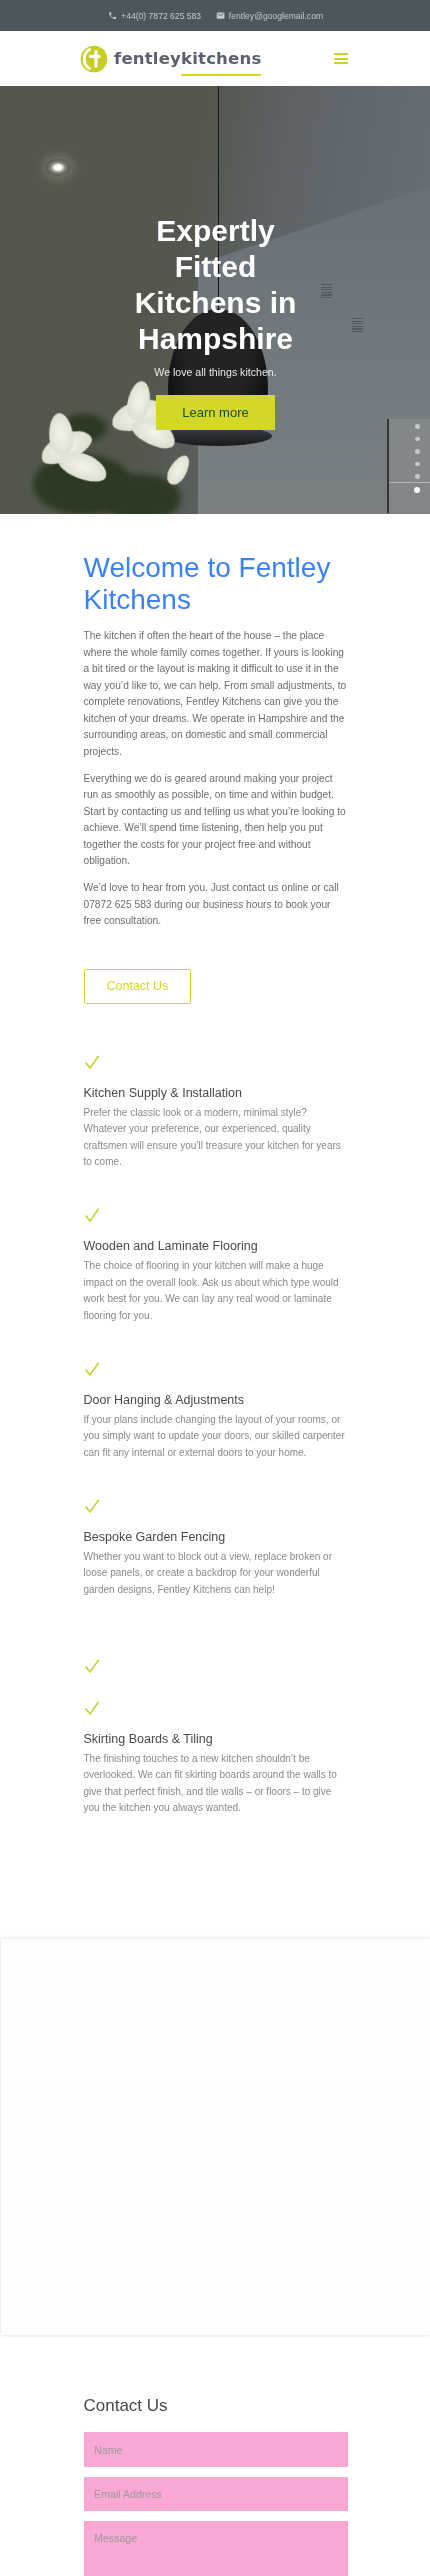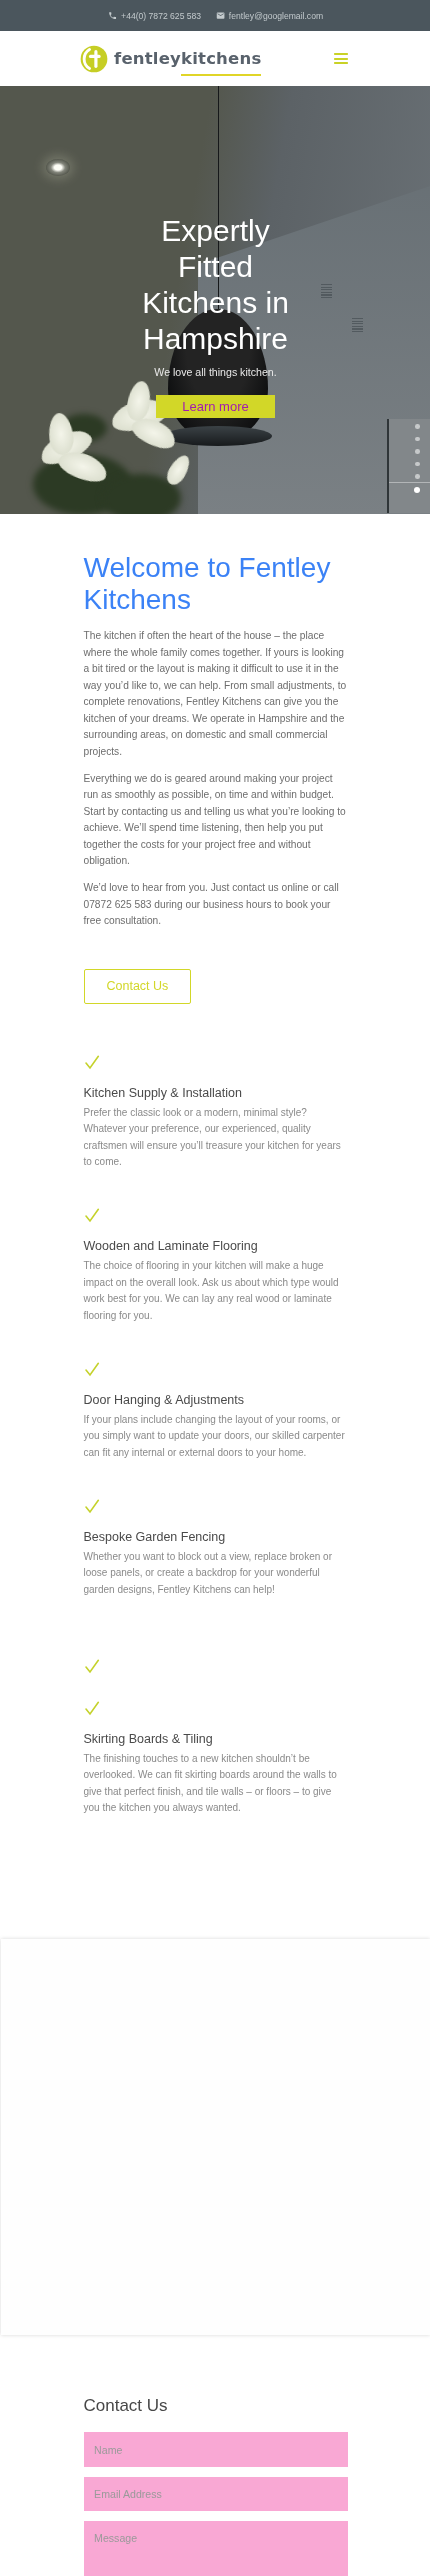--- a/index.html
+++ b/index.html
@@ -90,26 +90,26 @@
   .petal-2 { left: 38px; top: 78px; width: 50px; height: 25px; transform: rotate(20deg); }
   .petal-3 { left: 29px; top: 37px; width: 24px; height: 42px; transform: rotate(-6deg); }
   .petal-4 { left: 91px; top: 25px; width: 57px; height: 28px; transform: rotate(-15deg); }
   .petal-5 { left: 111px; top: 45px; width: 46px; height: 24px; transform: rotate(25deg); }
   .petal-6 { left: 108px; top: 5.3px;  width: 22.4px; height: 40px; transform: rotate(10deg); }
   .petal-7 { left: 150px; top: 78px; width: 17px; height: 32px; transform: rotate(30deg); }
 
   .hero-content { position: relative; z-index: 5; text-align: center; padding-top: 127px; }
   .hero-title {
     width: 188px; margin: 0 auto; color: #ffffff;
-    font-size: 30px; line-height: 1.2; font-weight: 400;
+    font-size: 30px; line-height: 1.2; font-weight: 700;
   }
   .hero-sub { margin-top: 9.2px; color: #e9e9e9; font-size: 10.6px; }
   .hero-cta {
-    display: inline-block; margin-top: 17px; background: #d2d728; color: #a21caf;
-    font-size: 13px; padding: 4px 26px; border: none; cursor: pointer; text-decoration: none;
+    display: inline-block; margin-top: 17px; background: #d2d728; color: #14532d;
+    font-size: 13px; padding: 10px 26px; border: none; cursor: pointer; text-decoration: none;
   }
   .dots {
     position: absolute; right: 10.6px; top: 338px; z-index: 6;
     display: flex; flex-direction: column; align-items: center; gap: 8px;
   }
   .dot { width: 4.6px; height: 4.6px; border-radius: 50%; background: rgba(255,255,255,.55); cursor: pointer; }
   .dot.active { width: 6px; height: 6px; background: #ffffff; }
 
   
   .section-welcome { padding-top: 38px; }

